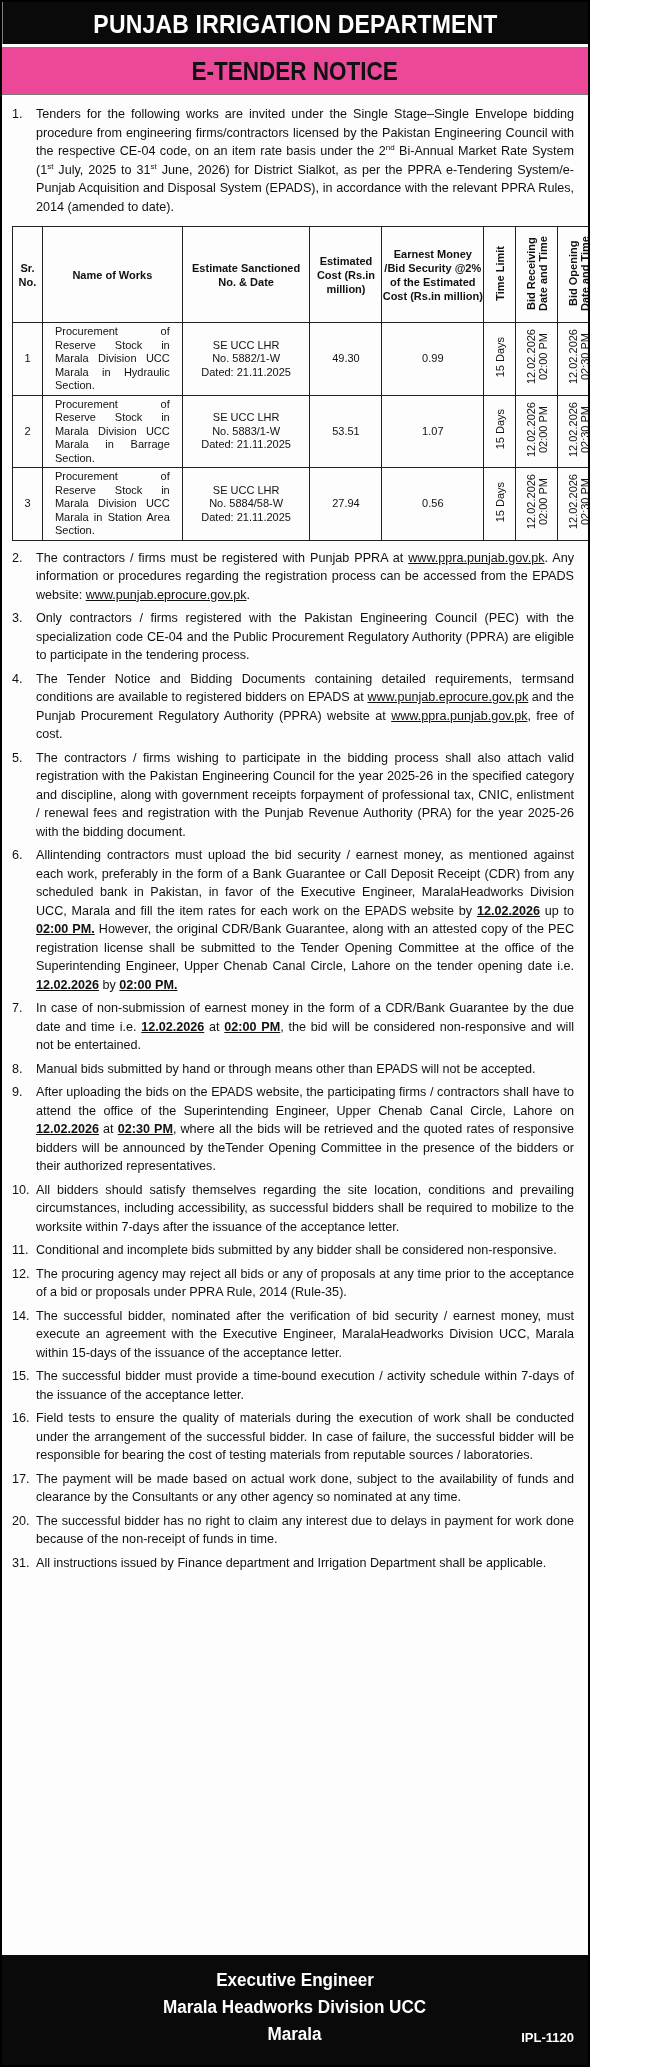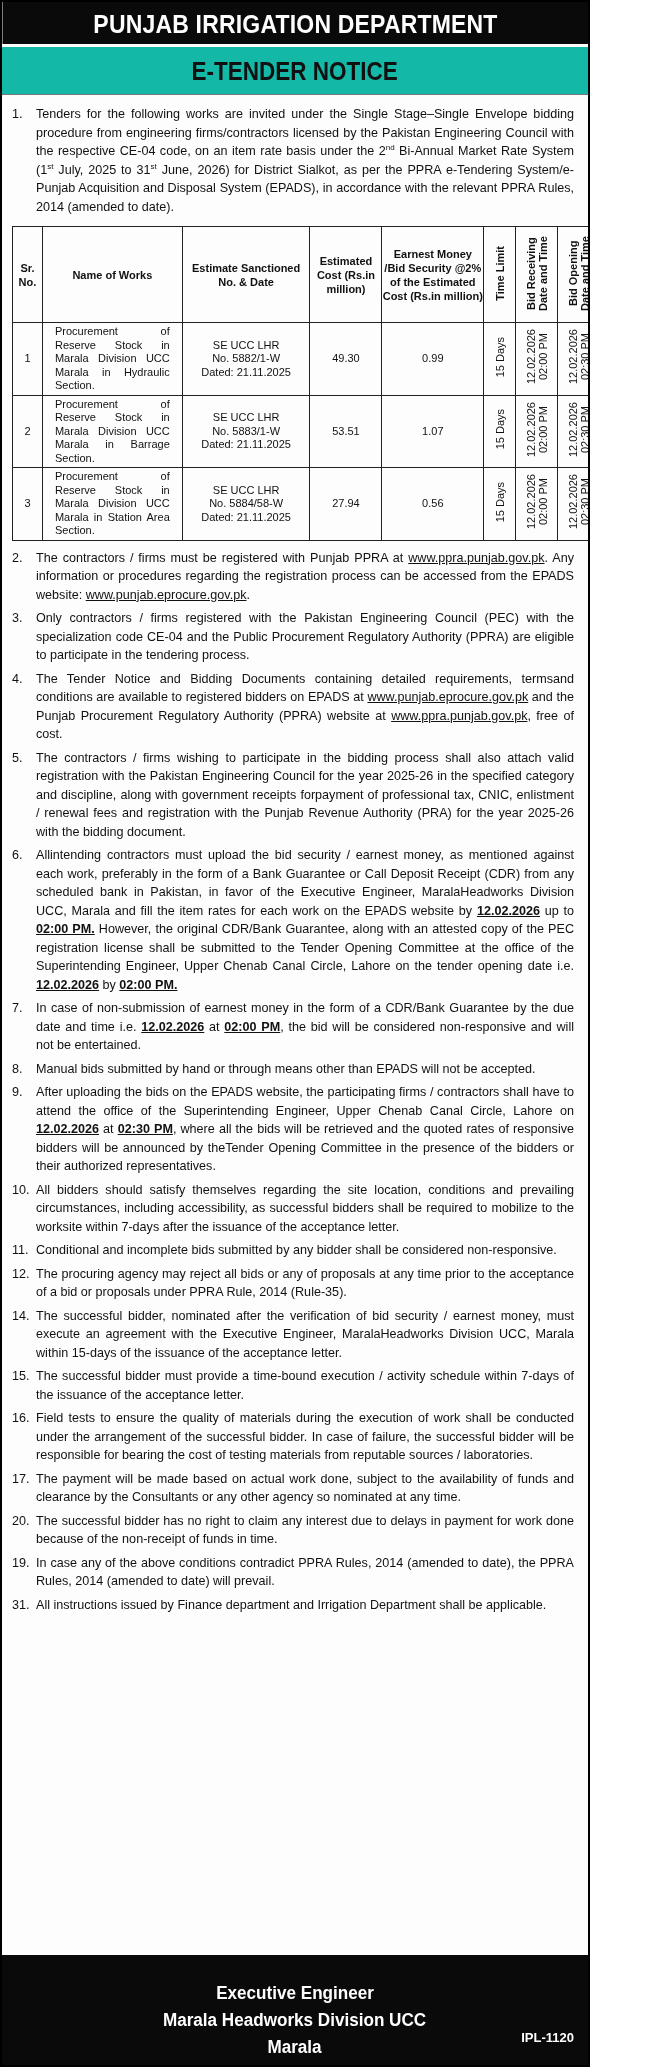--- a/index.html
+++ b/index.html
@@ -1,35 +1,35 @@
 <!DOCTYPE html>
 <html><head>
 <meta charset="utf-8">
 <style>
   * { box-sizing: border-box; margin: 0; padding: 0; }
   html, body { width: 646px; background: #fff; }
   body { font-family: "Liberation Sans", sans-serif; color: #111; }
   .page { width: 590px; height: 2067px; border: 2px solid #000000; position: relative; overflow: hidden; background: #fdfdfd; }
   .hdr1 { background: #0a0a0a; color: #fff; text-align: center; font-weight: bold; font-size: 25px; height: 42px; line-height: 44px; letter-spacing: 0.2px; transform: scaleX(0.92); transform-origin: center; width: 108.7%; margin-left: -4.35%; }
-  .hdr2 { background: #14b8a6; color: #111; text-align: center; font-weight: bold; font-size: 25px; height: 48px; line-height: 48px; margin-top: 3px; border-bottom: 1px solid #777; }
+  .hdr2 { background: #ec4899; color: #111; text-align: center; font-weight: bold; font-size: 25px; height: 48px; line-height: 48px; margin-top: 3px; border-bottom: 1px solid #777; }
   .hdr2 span { display: inline-block; transform: scaleX(0.9); }
   .body { padding: 10px 14px 0 10px; font-size: 12.6px; line-height: 18.5px; }
   .item { display: flex; margin-bottom: 5px; }
   .num { width: 24px; flex: 0 0 24px; }
   .txt { flex: 1; text-align: justify; }
   .u { text-decoration: underline; }
   .b { font-weight: bold; text-decoration: underline; }
   sup { font-size: 8px; line-height: 0; }
   table { border-collapse: collapse; width: 620px; margin: 10px 0 8px 0px; font-size: 11px; }
   th, td { border: 1.5px solid #222; text-align: center; vertical-align: middle; }
   th { font-weight: bold; height: 96px; line-height: 14px; }
   td { height: 68px; line-height: 13.5px; }
   td.name { text-align: justify; text-align-last: left; padding: 2px 12px; }
   .rot { writing-mode: vertical-rl; transform: rotate(180deg); display: inline-block; line-height: 12px; white-space: nowrap; }
-  .footer { position: absolute; left: 0; right: 0; bottom: 0; height: 110px; background: #0a0a0a; color: #fff; text-align: center; font-weight: bold; font-size: 18px; line-height: 27px; padding-top: 25px; }
+  .footer { position: absolute; left: 0; right: 0; bottom: 0; height: 110px; background: #0a0a0a; color: #fff; text-align: center; font-weight: bold; font-size: 18px; line-height: 27px; padding-top: 12px; }
   .footer div span { display: inline-block; transform: scaleX(0.95); }
   .ipl { position: absolute; right: 14px; bottom: 14px; font-size: 13px; }
 </style>
 </head>
 <body>
 
 <div class="page">
   <div class="hdr1">PUNJAB IRRIGATION DEPARTMENT</div>
   <div class="hdr2"><span>E-TENDER NOTICE</span></div>
 
@@ -161,24 +161,20 @@
     </div>
     <div class="item">
       <div class="num">17.</div>
       <div class="txt">The payment will be made based on actual work done, subject to the availability of funds and clearance by the Consultants or any other agency so nominated at any time.</div>
     </div>
     <div class="item">
       <div class="num">20.</div>
       <div class="txt">The successful bidder has no right to claim any interest due to delays in payment for work done because of the non-receipt of funds in time.</div>
     </div>
     <div class="item">
-      <div class="num">19.</div>
-      <div class="txt">In case any of the above conditions contradict PPRA Rules, 2014 (amended to date), the PPRA Rules, 2014 (amended to date) will prevail.</div>
-    </div>
-    <div class="item">
       <div class="num">31.</div>
       <div class="txt">All instructions issued by Finance department and Irrigation Department shall be applicable.</div>
     </div>
   </div>
 
   <div class="footer">
     <div><span>Executive Engineer</span></div>
     <div><span>Marala Headworks Division UCC</span></div>
     <div><span>Marala</span></div>
     <div class="ipl">IPL-1120</div>

